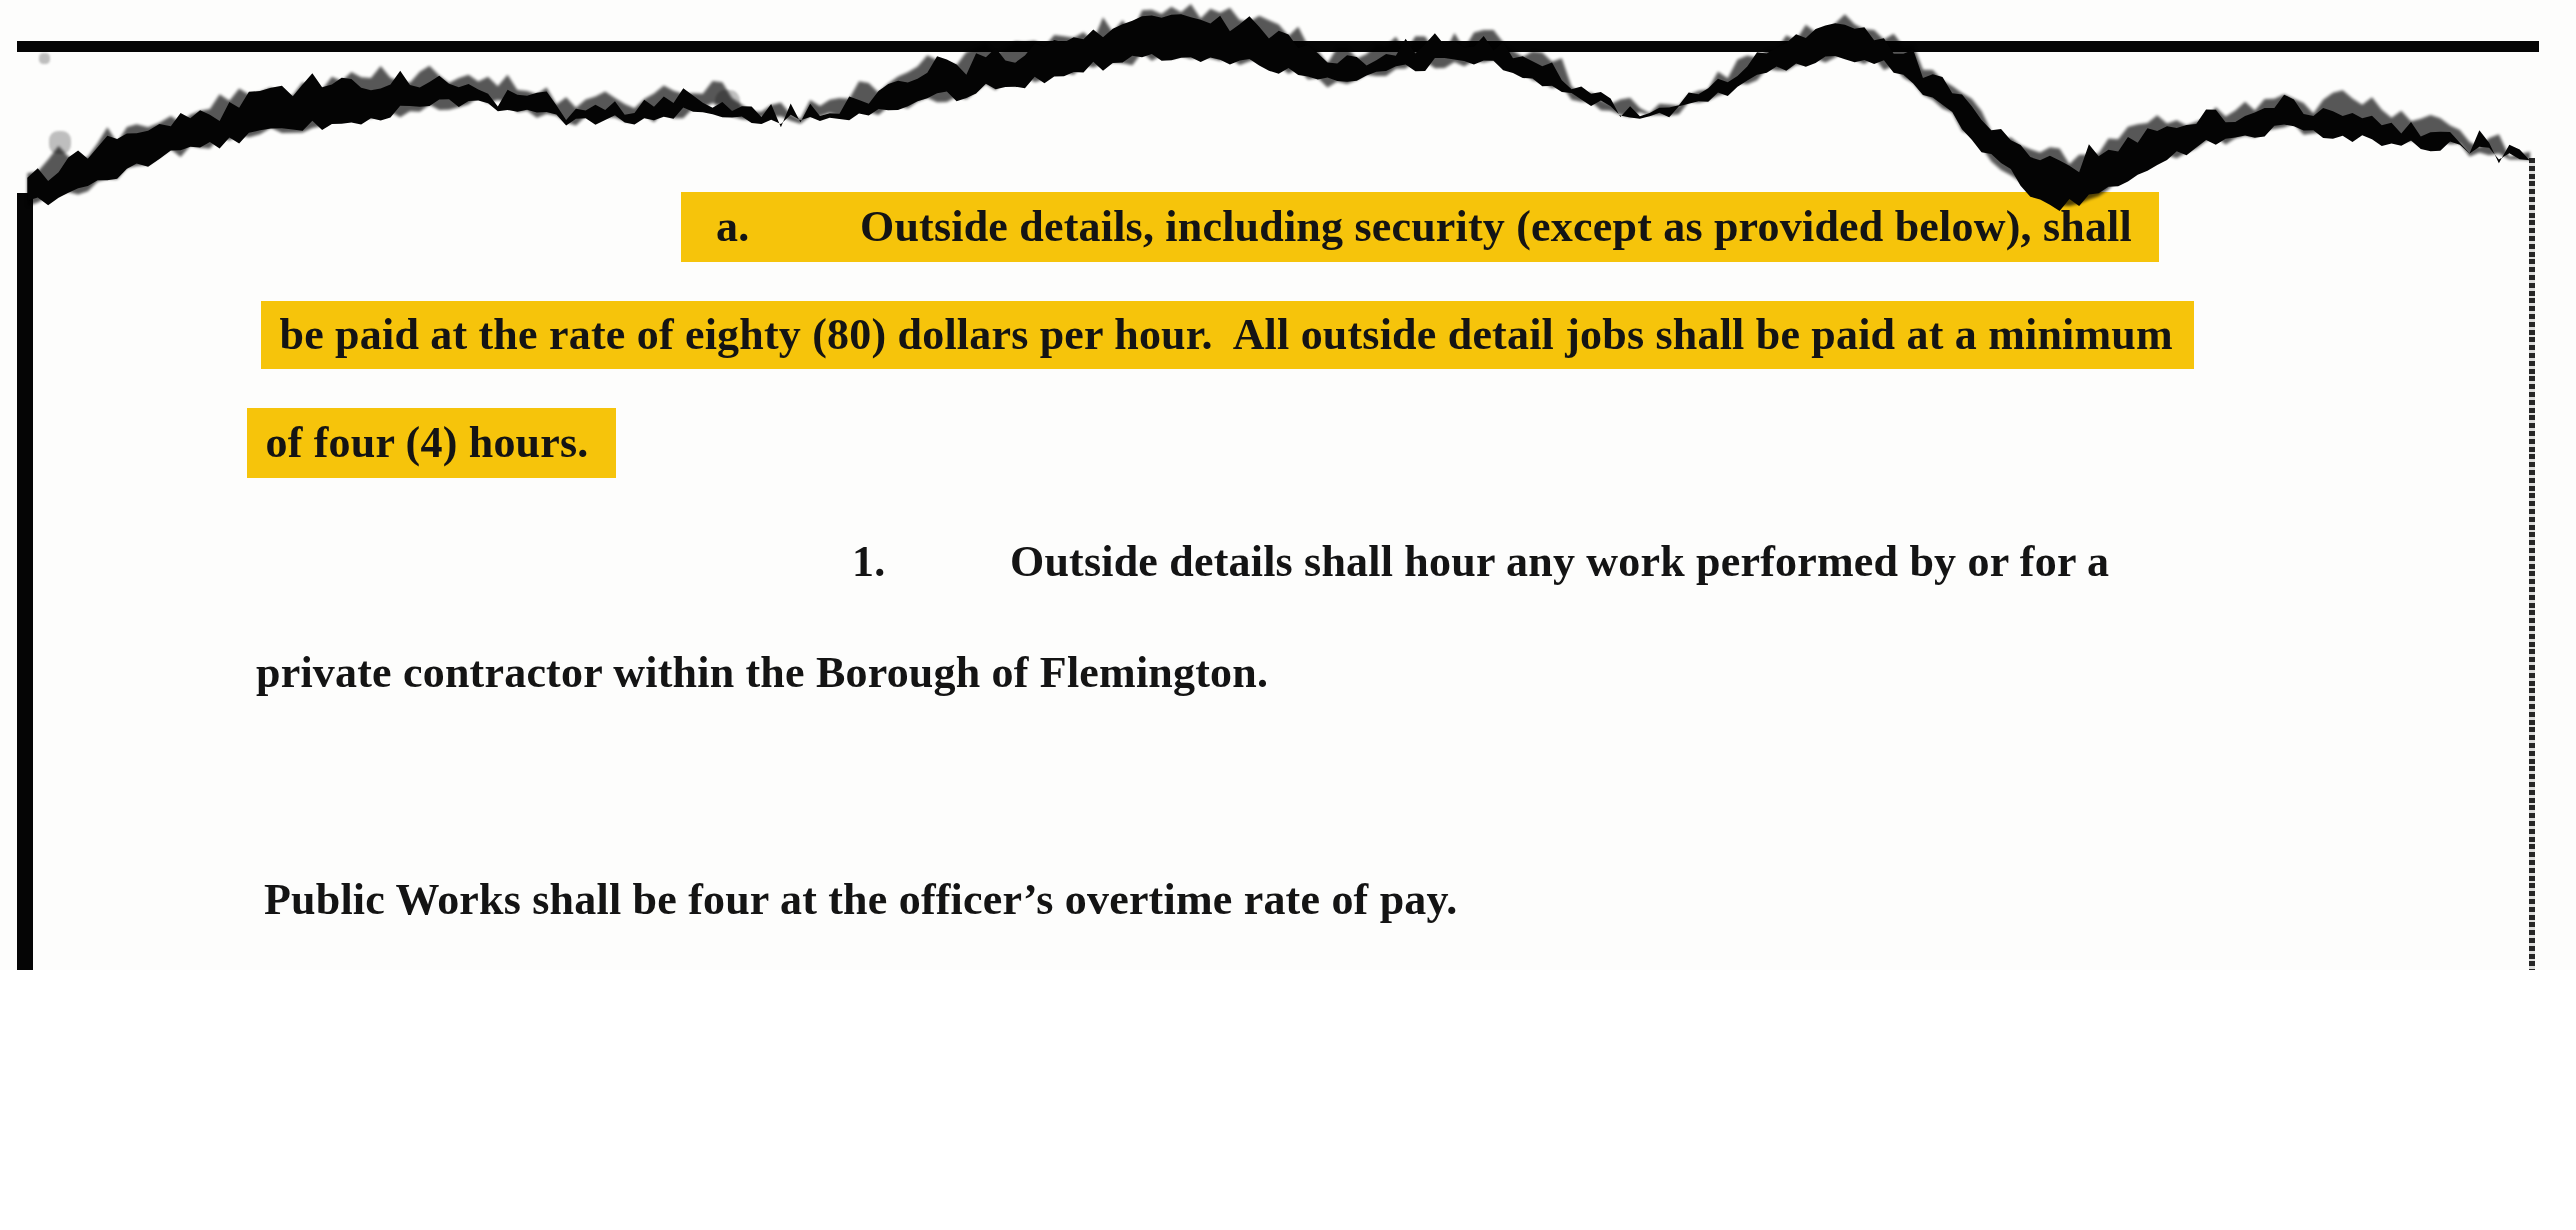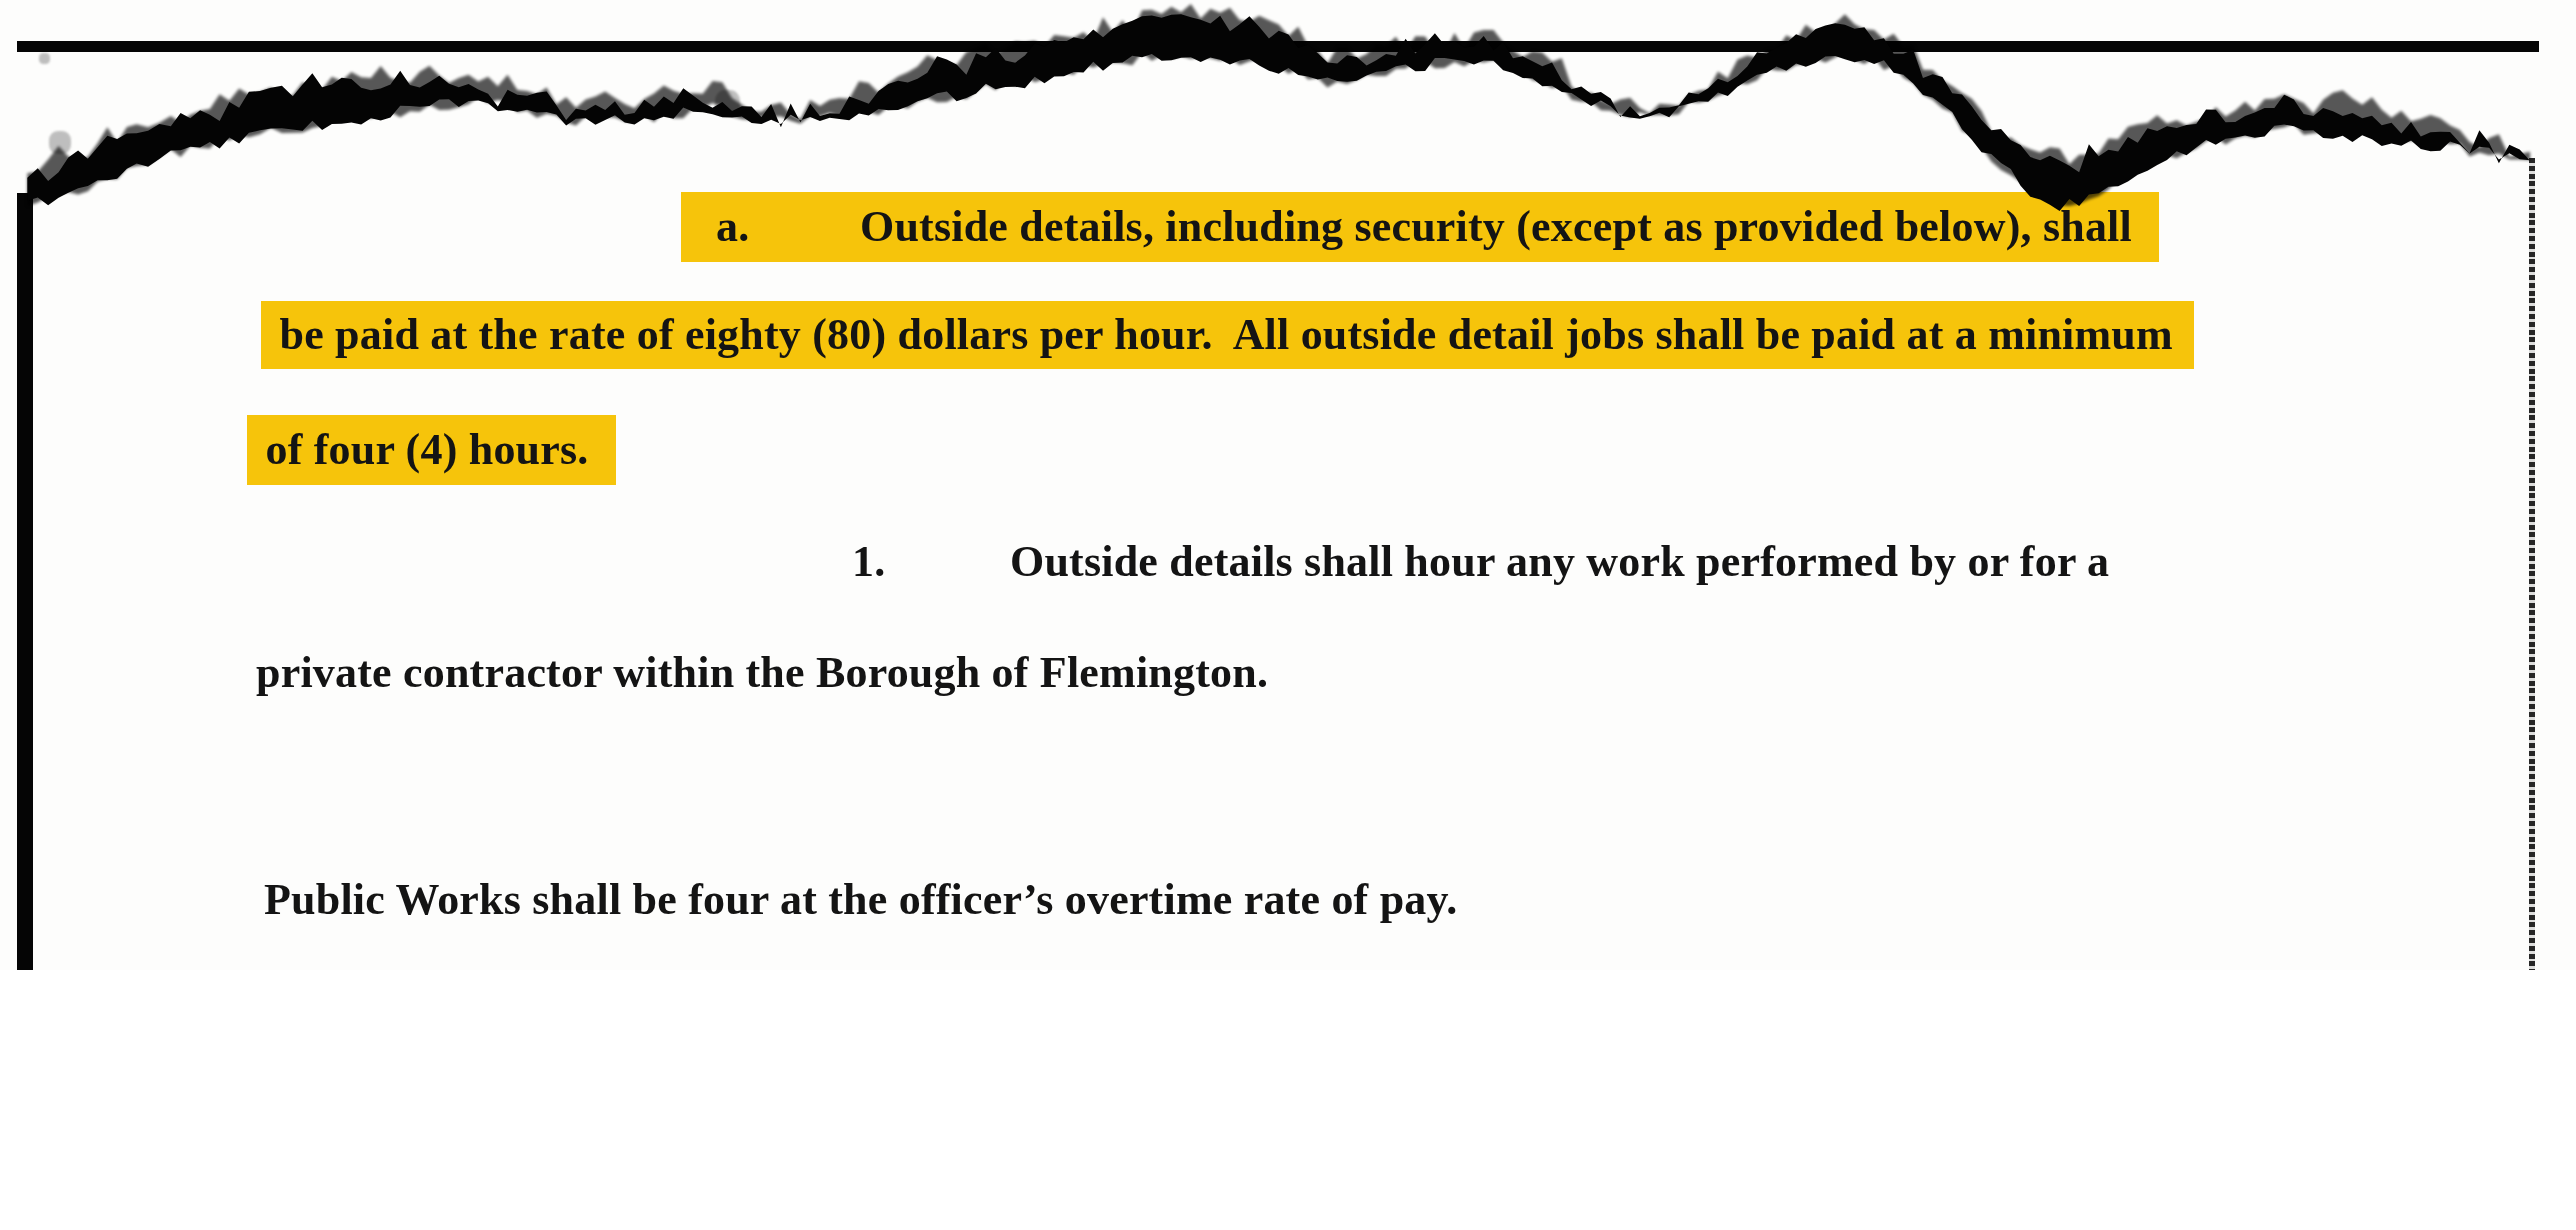--- a/index.html
+++ b/index.html
@@ -57,21 +57,21 @@
   <div class="speck" style="left:941px;top:1193px;width:13.7px;height:9.8px;"></div>
 
   <div class="line hl" style="left:681px;top:192px;padding:0 27px 0 35px;">
     <span class="lbl" style="width:144px;">a.</span><span>Outside details, including security (except as provided below), shall</span>
   </div>
 
   <div class="line hl" style="left:261px;top:301px;padding:0 21.5px 0 18.5px;height:68px;line-height:68px;">
     <span>be paid at the rate of eighty (80) dollars per hour.&nbsp; All outside detail jobs shall be paid at a minimum</span>
   </div>
 
-  <div class="line hl" style="left:247px;top:408px;padding:0 27px 0 18.5px;margin-top:7px;">
+  <div class="line hl" style="left:247px;top:408px;padding:0 27px 0 18.5px;">
     <span>of four (4) hours.</span>
   </div>
 
   <div class="line" style="left:852px;top:527px;">
     <span class="lbl" style="width:158px;">1.</span><span>Outside details shall hour any work performed by or for a</span>
   </div>
 
   <div class="line" style="left:256px;top:638px;">
     <span>private contractor within the Borough of Flemington.</span>
   </div>

